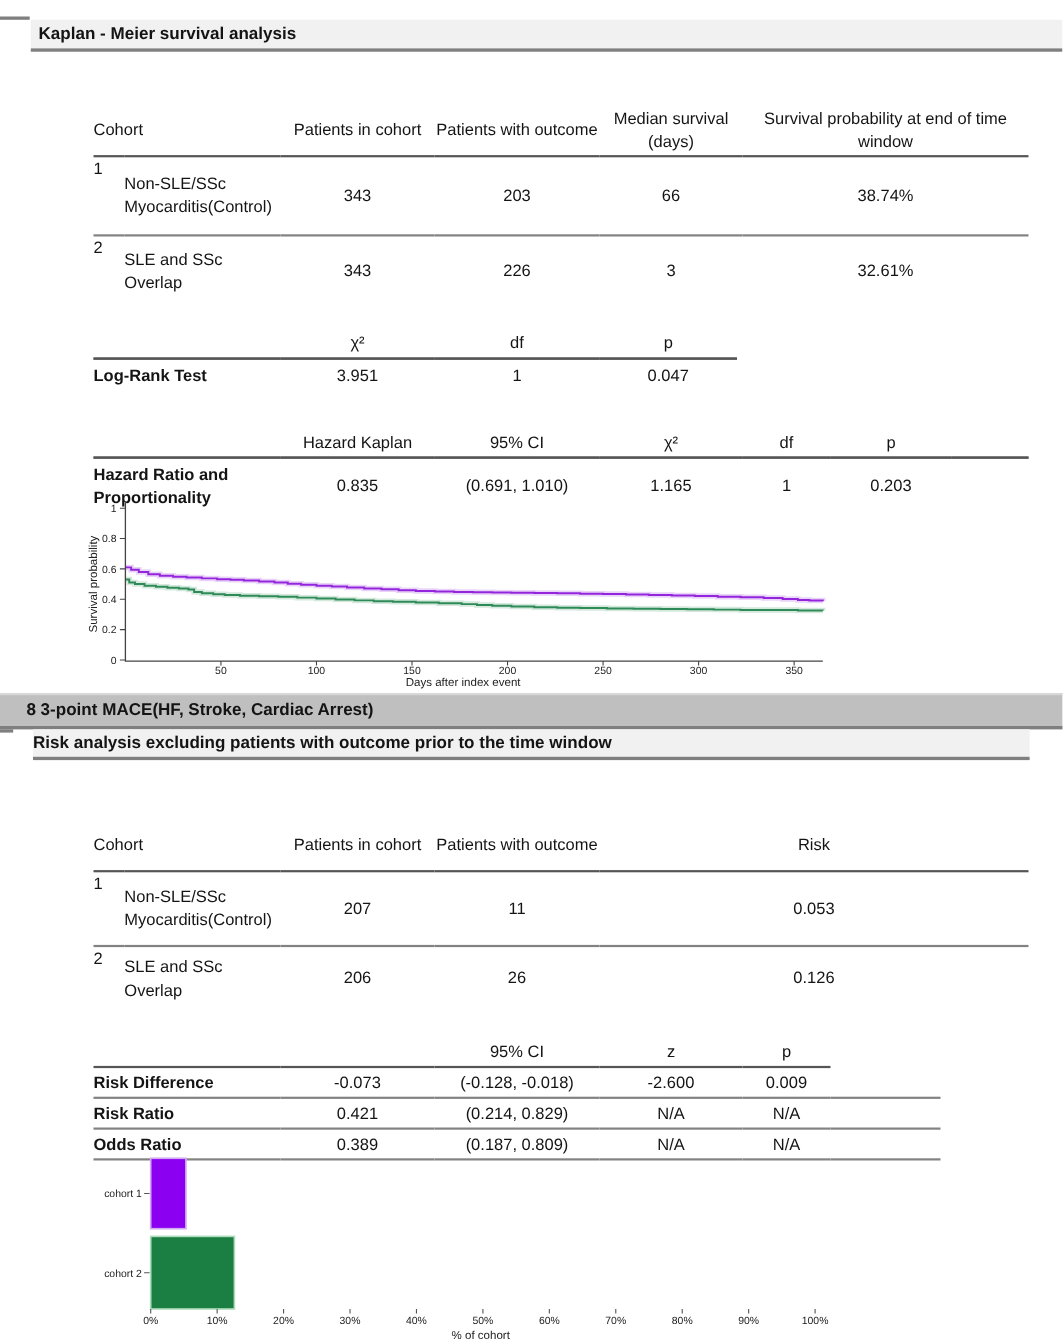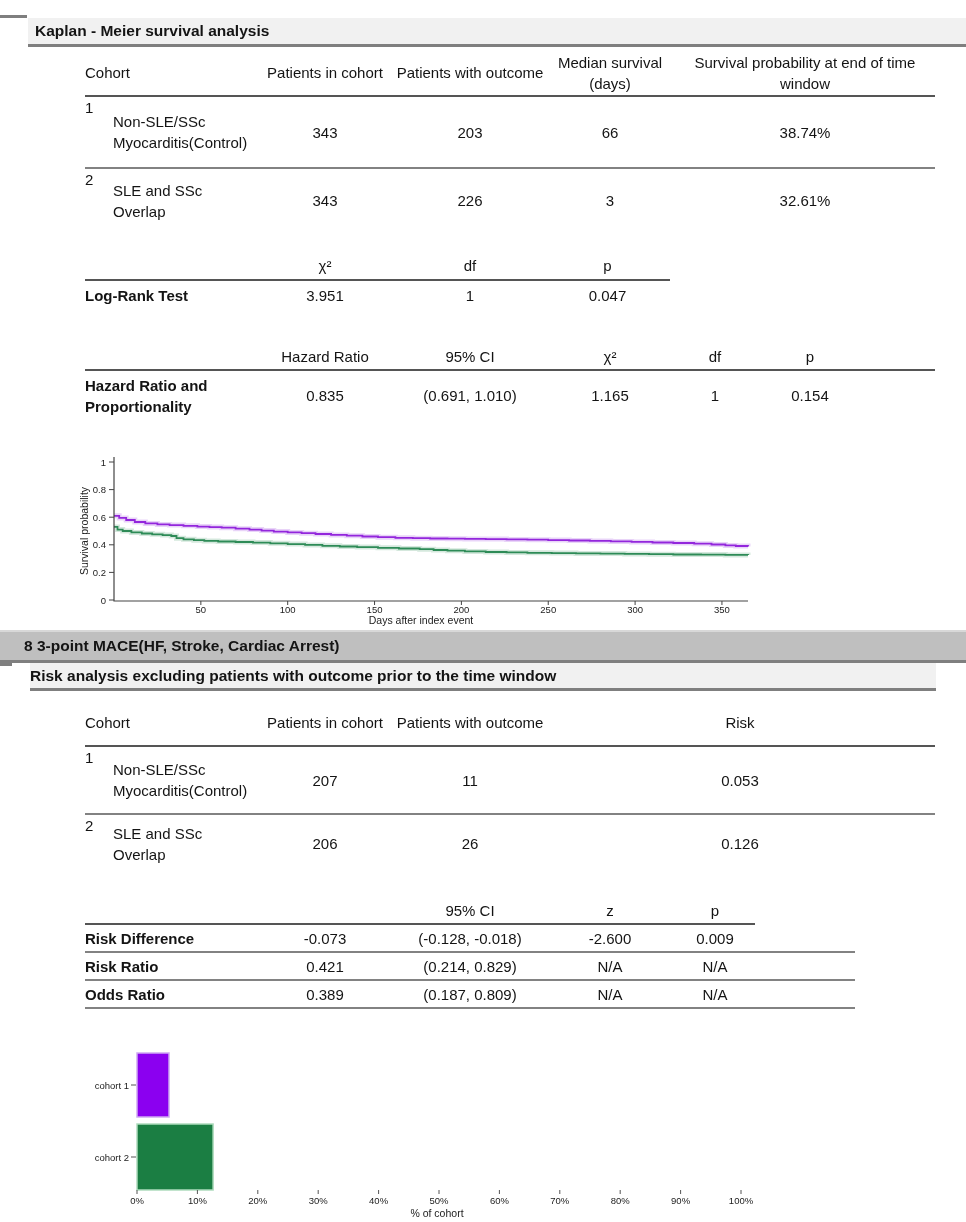--- a/index.html
+++ b/index.html
@@ -6,21 +6,21 @@
   .page{position:relative;width:966px;height:1222px;background:#ffffff;
         font-family:"Liberation Sans",sans-serif;color:#141414;overflow:hidden;}
   .abs{position:absolute;}
   .rule{background:#7f7f7f;}
   .sec0{background:#bfbfbf;border-top:2px solid #d8d8d8;border-bottom:3px solid #7f7f7f;
         font-weight:bold;font-size:15.5px;line-height:28px;padding-left:24px;}
   .sec1{background:#f1f1f1;border-bottom:3px solid #7f7f7f;
         font-weight:bold;font-size:15.5px;line-height:26px;}
   .pad7{padding-left:7px;}
   .pad30{}
-  table.t{border-collapse:collapse;table-layout:fixed;font-size:15px;}
+  table.t{border-collapse:collapse;table-layout:fixed;font-size:15px;margin-top:46px;}
   .t th,.t td{padding:0;margin:0;text-align:center;vertical-align:middle;
               line-height:21px;font-weight:normal;overflow:hidden;}
   .t .left{text-align:left;}
   .t .bold{font-weight:bold;}
   .t .wrap{overflow-wrap:break-word;word-break:break-word;}
   .t thead th.hl{border-bottom:2px solid #555555;}
   .t td.sep{border-bottom:2px solid #828282;}
   .t .numcell{vertical-align:top;text-align:left;}
   .pt5{padding-top:5px;}.pt11{padding-top:11px;}.pt2{padding-top:2px;}.pt8{padding-top:8px;}
   svg text{font-family:"Liberation Sans",sans-serif;}
@@ -103,36 +103,36 @@
         <col style="width:140px">
         <col style="width:150px">
               <col style="width:130px">
         <col style="width:80px">
         <col style="width:110px">
         <col style="width:70px">
       </colgroup>
     <thead>
       <tr style="height:26px">
         <th class="hl"></th>
-        <th class="hl">Hazard Ratio</th>
+        <th class="hl">Hazard Kaplan</th>
         <th class="hl">95% CI</th>
         <th class="hl">χ²</th>
         <th class="hl">df</th>
         <th class="hl">p</th>
         <th class="hl"></th>
       </tr>
     </thead>
     <tbody>
       <tr style="height:50px">
         <td class="left bold wrap">Hazard Ratio and Proportionality</td>
         <td>0.835</td>
         <td>(0.691, 1.010)</td>
         <td>1.165</td>
         <td>1</td>
-        <td>0.154</td>
+        <td>0.203</td>
         <td></td>
       </tr>
     </tbody>
   </table>
 
   <svg id="km-chart" class="abs" style="left:60px;top:448px;" width="706" height="184" viewBox="60 448 706 184">
       <path d="M114.0,515.8H119.2V517.9H126.2V520.0H134.8V522.0H145.3V523.4H157.4V524.4H169.6V525.1H183.5V525.8H197.4V526.6H209.5V527.1H221.7V527.7H235.6V528.7H249.5V529.6H261.6V530.6H273.8V531.6H287.7V532.4H301.6V533.2H315.5V534.0H331.1V534.9H346.8V535.7H362.4V536.5H378.0V537.2H395.4V537.8H412.8V538.2H430.1V538.5H447.5V538.7H464.9V538.9H485.7V539.1H506.6V539.4H527.4V539.7H548.2V540.1H569.1V540.5H589.9V540.9H610.8V541.4H631.6V541.9H652.5V542.5H673.3V543.0H694.2V543.7H711.5V544.5H725.4V545.4H735.8V546.0H748.0V546.5" fill="none" stroke="#9326DC" stroke-width="5" opacity="0.2"></path>
       <path d="M114.0,515.8H119.2V517.9H126.2V520.0H134.8V522.0H145.3V523.4H157.4V524.4H169.6V525.1H183.5V525.8H197.4V526.6H209.5V527.1H221.7V527.7H235.6V528.7H249.5V529.6H261.6V530.6H273.8V531.6H287.7V532.4H301.6V533.2H315.5V534.0H331.1V534.9H346.8V535.7H362.4V536.5H378.0V537.2H395.4V537.8H412.8V538.2H430.1V538.5H447.5V538.7H464.9V538.9H485.7V539.1H506.6V539.4H527.4V539.7H548.2V540.1H569.1V540.5H589.9V540.9H610.8V541.4H631.6V541.9H652.5V542.5H673.3V543.0H694.2V543.7H711.5V544.5H725.4V545.4H735.8V546.0H748.0V546.5" fill="none" stroke="#9326DC" stroke-width="1.8"></path>
       <path d="M114.0,526.9H117.5V529.6H122.7V531.0H131.4V532.4H141.8V533.5H152.2V534.3H162.6V535.1H171.3V536.0H176.5V538.2H183.5V539.3H193.9V540.2H204.3V540.9H218.2V541.5H235.6V542.0H253.0V542.6H270.3V543.3H287.7V544.1H305.1V544.9H322.4V545.8H339.8V546.5H357.2V547.1H378.0V547.8H398.9V548.5H419.7V549.2H433.6V550.0H447.5V550.7H464.9V551.4H485.7V552.0H506.6V552.4H527.4V552.8H551.7V553.1H576.0V553.4H600.4V553.6H624.7V553.9H649.0V554.2H673.3V554.5H701.1V554.6H725.4V554.9H748.0V555.0" fill="none" stroke="#2E8B57" stroke-width="5" opacity="0.2"></path>
       <path d="M114.0,526.9H117.5V529.6H122.7V531.0H131.4V532.4H141.8V533.5H152.2V534.3H162.6V535.1H171.3V536.0H176.5V538.2H183.5V539.3H193.9V540.2H204.3V540.9H218.2V541.5H235.6V542.0H253.0V542.6H270.3V543.3H287.7V544.1H305.1V544.9H322.4V545.8H339.8V546.5H357.2V547.1H378.0V547.8H398.9V548.5H419.7V549.2H433.6V550.0H447.5V550.7H464.9V551.4H485.7V552.0H506.6V552.4H527.4V552.8H551.7V553.1H576.0V553.4H600.4V553.6H624.7V553.9H649.0V554.2H673.3V554.5H701.1V554.6H725.4V554.9H748.0V555.0" fill="none" stroke="#2E8B57" stroke-width="1.8"></path>

